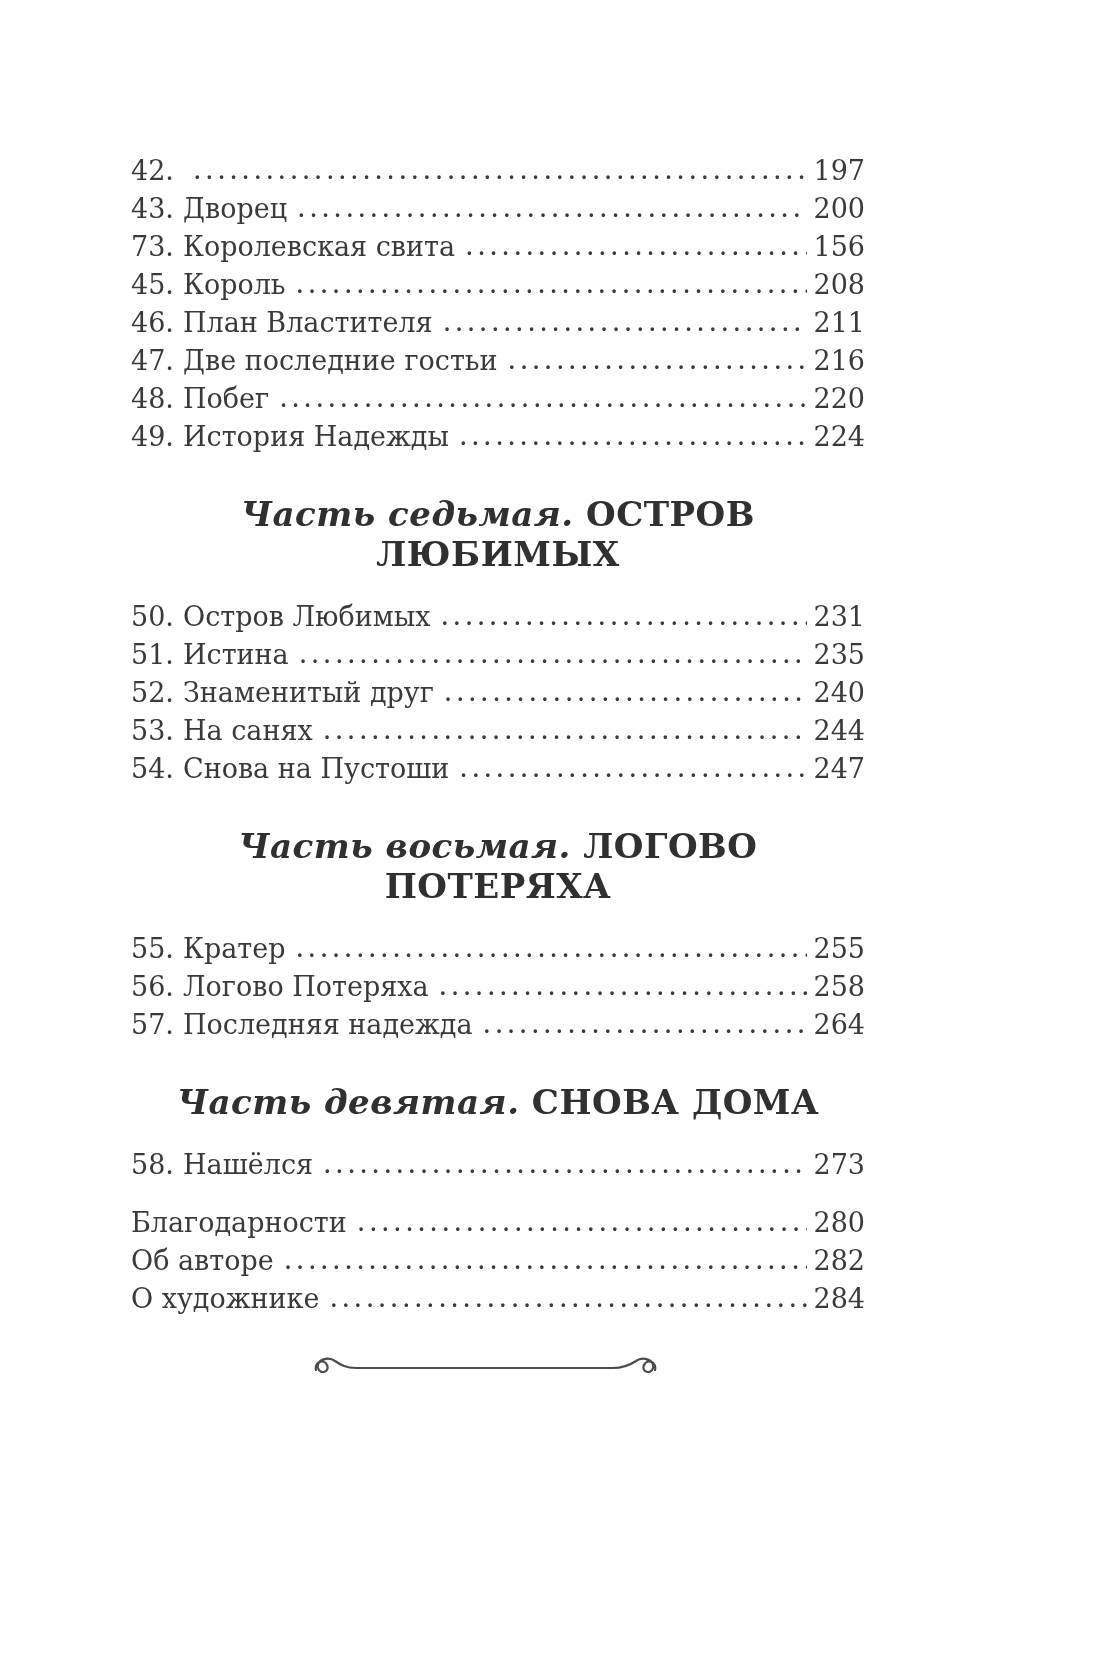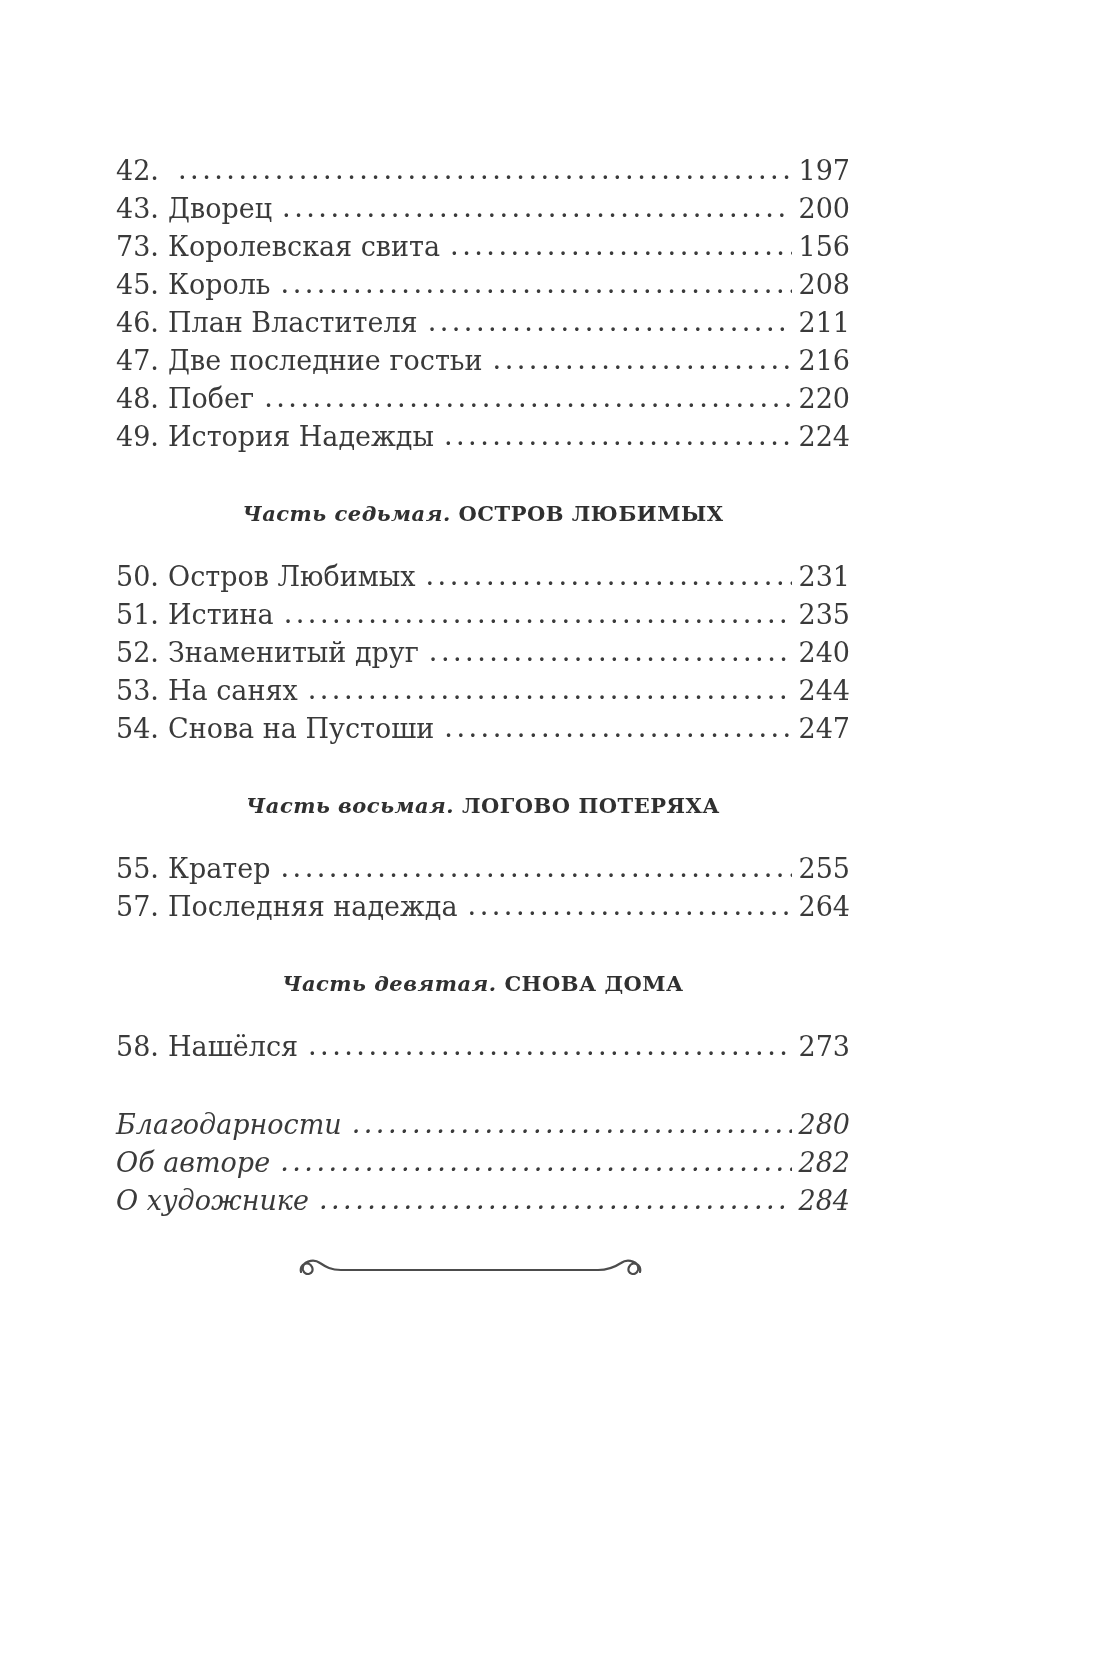--- a/index.html
+++ b/index.html
@@ -11,21 +11,21 @@
   }
   .page {
     position: relative;
     width: 1100px;
     height: 1678px;
     background: var(--bg, #ffffff);
     overflow: hidden;
   }
   .toc-content {
     position: absolute;
-    left: 116px;
+    left: 131px;
     top: 152px;
     width: 734px;
   }
   .toc-row {
     display: flex;
     align-items: baseline;
     font-size: 27px;
     line-height: 38px;
     white-space: nowrap;
   }
@@ -48,36 +48,35 @@
     content: "........................................................................................................................";
     letter-spacing: 3.5px;
   }
   .toc-page {
     flex: 0 0 auto;
     min-width: 48px;
     text-align: right;
   }
   .section-heading {
     text-align: center;
-    font-size: 21px;
+    font-size: 34px;
     line-height: 40px;
     font-weight: 700;
     color: var(--heading, #303030);
     margin: 38px 0 24px;
     letter-spacing: 0.5px;
   }
   .part-script {
     font-style: italic;
   }
   .part-caps {
     font-style: normal;
   }
   .back-matter {
-    margin-top: 40px;
-    font-style: italic;
+    margin-top: 20px;
   }
   .flourish-wrap {
     margin-top: 30px;
     text-align: center;
     color: var(--flourish, #4c4c4c);
   }
   .flourish-wrap svg {
     display: inline-block;
   }
 </style>
@@ -171,20 +170,26 @@
       </div>
       <div class="section-heading"><span class="part-script">Часть восьмая. </span><span class="part-caps">ЛОГОВО ПОТЕРЯХА</span></div>
       <div class="toc-group">
         <div class="toc-row">
           <span class="toc-num">55.</span>
           <span class="toc-title">Кратер</span>
           <span class="toc-leader"></span>
           <span class="toc-page">255</span>
         </div>
         <div class="toc-row">
+          <span class="toc-num">56.</span>
+          <span class="toc-title">Логово Потеряха</span>
+          <span class="toc-leader"></span>
+          <span class="toc-page">258</span>
+        </div>
+        <div class="toc-row">
           <span class="toc-num">57.</span>
           <span class="toc-title">Последняя надежда</span>
           <span class="toc-leader"></span>
           <span class="toc-page">264</span>
         </div>
       </div>
       <div class="section-heading"><span class="part-script">Часть девятая. </span><span class="part-caps">СНОВА ДОМА</span></div>
       <div class="toc-group">
         <div class="toc-row">
           <span class="toc-num">58.</span>

